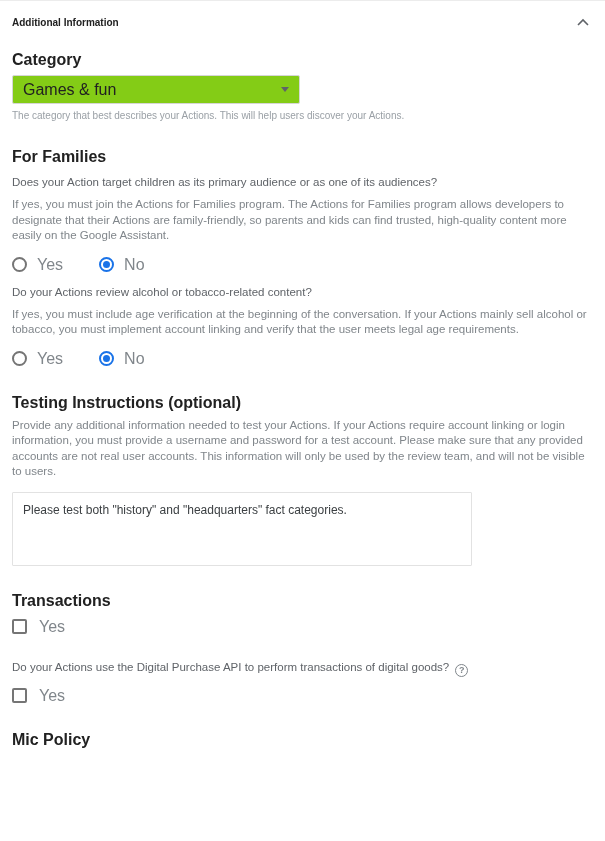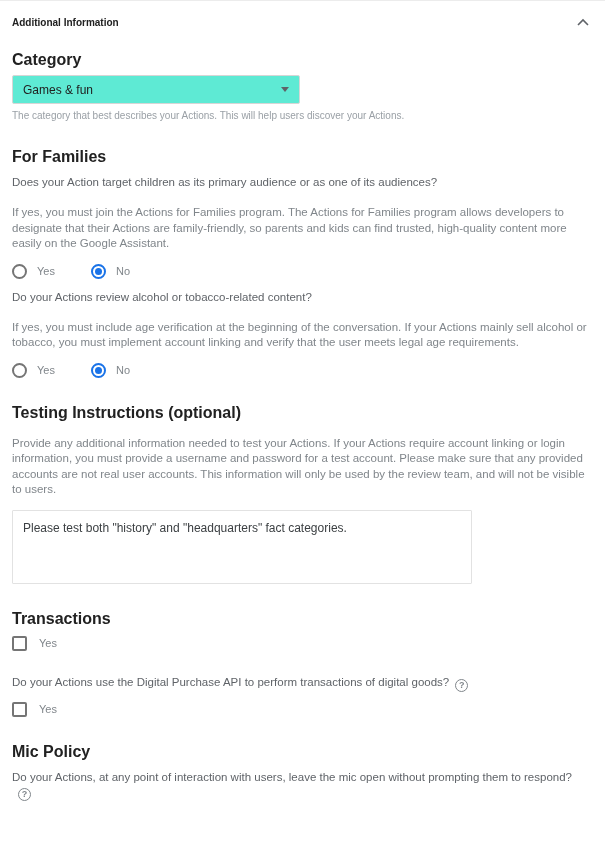--- a/index.html
+++ b/index.html
@@ -8,35 +8,35 @@
   .page { padding:12px 14px 0 12px; border-top:1px solid #ececec; }
 
   .header { display:flex; justify-content:space-between; align-items:center; height:18px; }
   .header-title { font-size:10px; font-weight:700; color:#212121; }
   .chevron-btn { cursor:pointer; display:flex; align-items:center; padding:2px; }
 
   .section-title { margin-top:28px; font-size:16px; font-weight:700; color:#212121; line-height:14px; }
   .section-title.first { margin-top:22px; }
 
   .question { margin-top:11px; font-size:11.5px; color:#5f6368; line-height:14px; max-width:582px; }
-  .desc { margin-top:16px; font-size:11.5px; color:#80868b; line-height:15.5px; max-width:582px; }
+  .desc { margin-top:8px; font-size:11.5px; color:#80868b; line-height:15.5px; max-width:582px; }
   .helper { margin-top:6px; font-size:10px; color:#9aa0a6; line-height:12px; }
 
   .select { margin-top:8px; width:288px; height:29px; border:1px solid #d6d6d6; border-radius:2px;
             display:flex; align-items:center; justify-content:space-between; padding:0 10px;
-            font-size:12px; color:#212121; cursor:pointer; background:#5eead4; }
+            font-size:16px; color:#212121; cursor:pointer; background:#84cc16; }
   .caret { width:0; height:0; border-left:4px solid transparent; border-right:4px solid transparent;
            border-top:5px solid #5f6368; }
 
   .radio-row { margin-top:12px; display:flex; align-items:center; gap:36px; }
   .radio-option { display:flex; align-items:center; gap:10px; cursor:pointer; }
   .radio { width:15px; height:15px; border:2px solid #757575; border-radius:50%; position:relative; flex:none; }
   .radio[data-checked="true"] { border-color:#1a73e8; }
   .radio[data-checked="true"]::after { content:''; position:absolute; inset:2px; background:#1a73e8; border-radius:50%; }
-  .opt-label { font-size:11px; color:#80868b; }
+  .opt-label { font-size:16px; color:#80868b; }
 
   textarea.testing { margin-top:12px; width:460px; height:74px; border:1px solid #e2e2e2; border-radius:1px;
                      padding:9px 10px; font-family:"Liberation Sans", sans-serif; font-size:12px;
                      color:#3c4043; line-height:1.4; resize:none; outline:none; display:block; }
 
   .check-row { margin-top:10px; display:flex; align-items:center; gap:12px; cursor:pointer; }
   .checkbox { width:15px; height:15px; border:2px solid #757575; border-radius:2px; flex:none; background:#fff; }
 
   .q2 { margin-top:24px; }
   .mic-q { max-width:566px; }
@@ -106,17 +106,14 @@
 
   <div class="question q2">
     <span>Do your Actions use the Digital Purchase API to perform transactions of digital goods?</span><span class="help-icon">?</span>
   </div>
   <label class="check-row">
     <span class="checkbox" data-checked="false"></span>
     <span class="opt-label">Yes</span>
   </label>
 
   <div class="section-title">Mic Policy</div>
-  <div class="question mic-q">
-    <span>Do your Actions, at any point of interaction with users, leave the mic open without prompting them to respond?</span><span class="help-icon">?</span>
-  </div>
 
 </div>
 
 </body></html>

